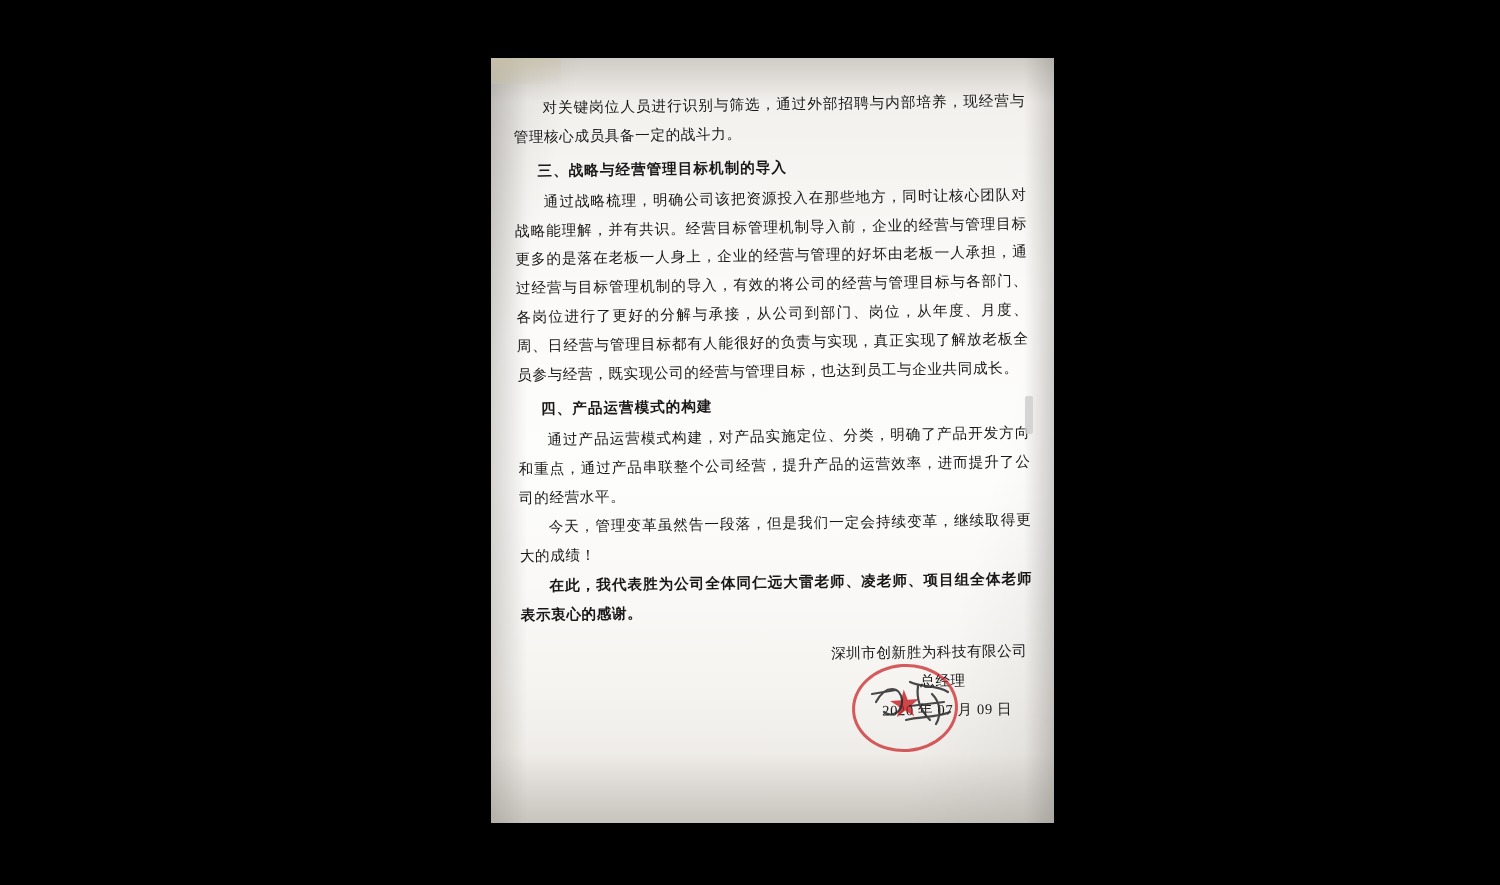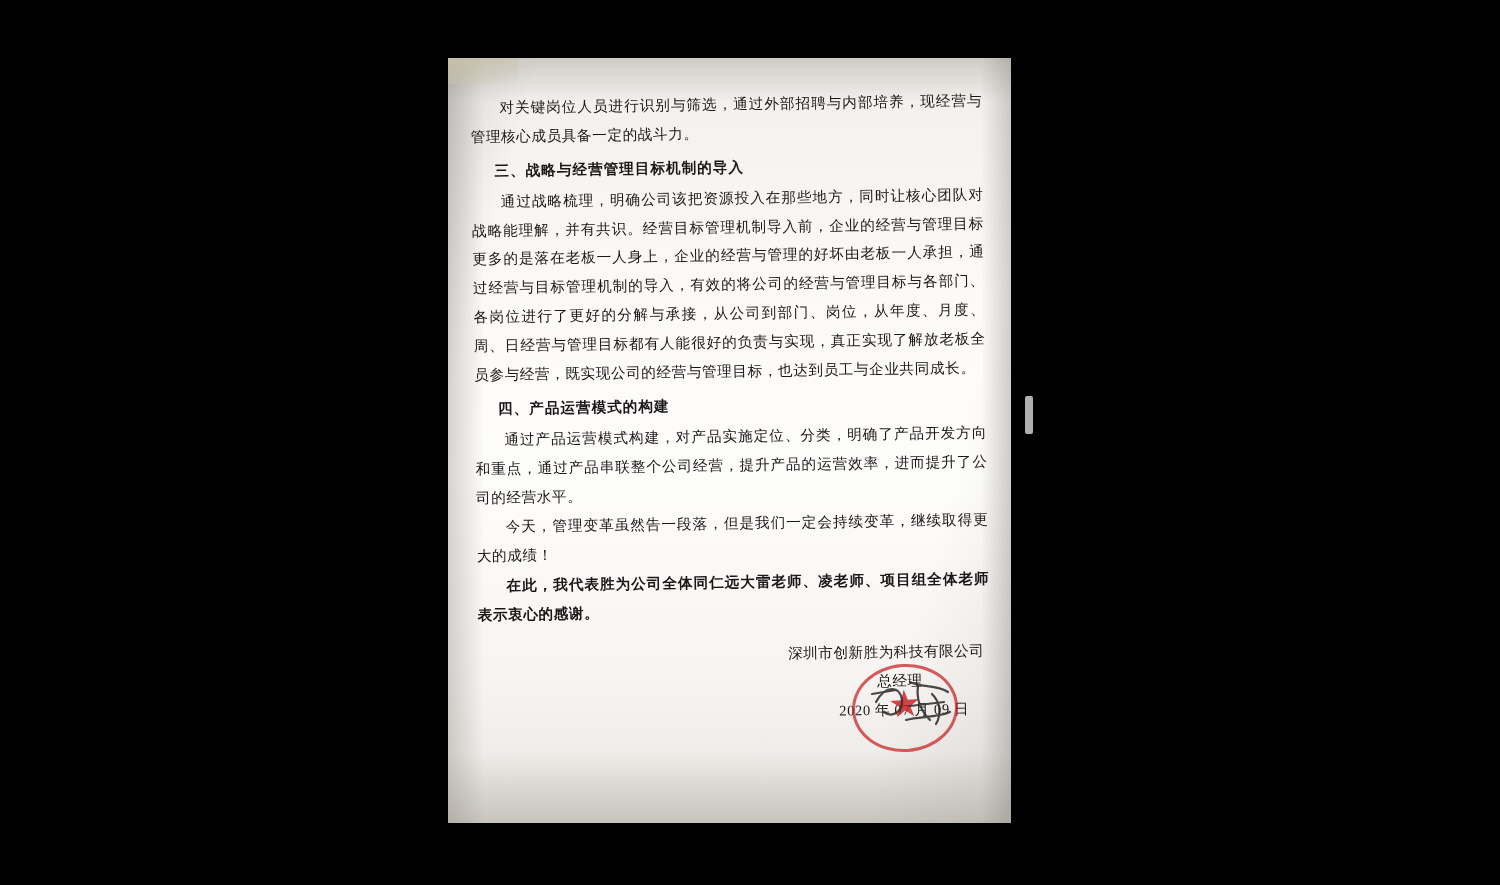--- a/index.html
+++ b/index.html
@@ -17,21 +17,21 @@
   #viewer {
     position: relative;
     width: 1500px;
     height: 885px;
     background: #000000;
   }
 
   
   #page-photo {
     position: absolute;
-    left: 448px;
+    left: 491px;
     top: 58px;
     width: 563px;
     height: 765px;
     background:
       linear-gradient(105deg, rgba(0,0,0,0.10) 0%, rgba(0,0,0,0.0) 12%, rgba(0,0,0,0) 80%, rgba(0,0,0,0.07) 100%),
       linear-gradient(180deg, #e9e6e1 0%, #f3f1ee 6%, #fbfaf8 30%, #fdfdfc 55%, #f6f4f1 82%, #e8e5e0 100%);
     box-shadow: 0 0 24px rgba(0,0,0,0.55);
     overflow: hidden;
     text-decoration: underline;
   }

